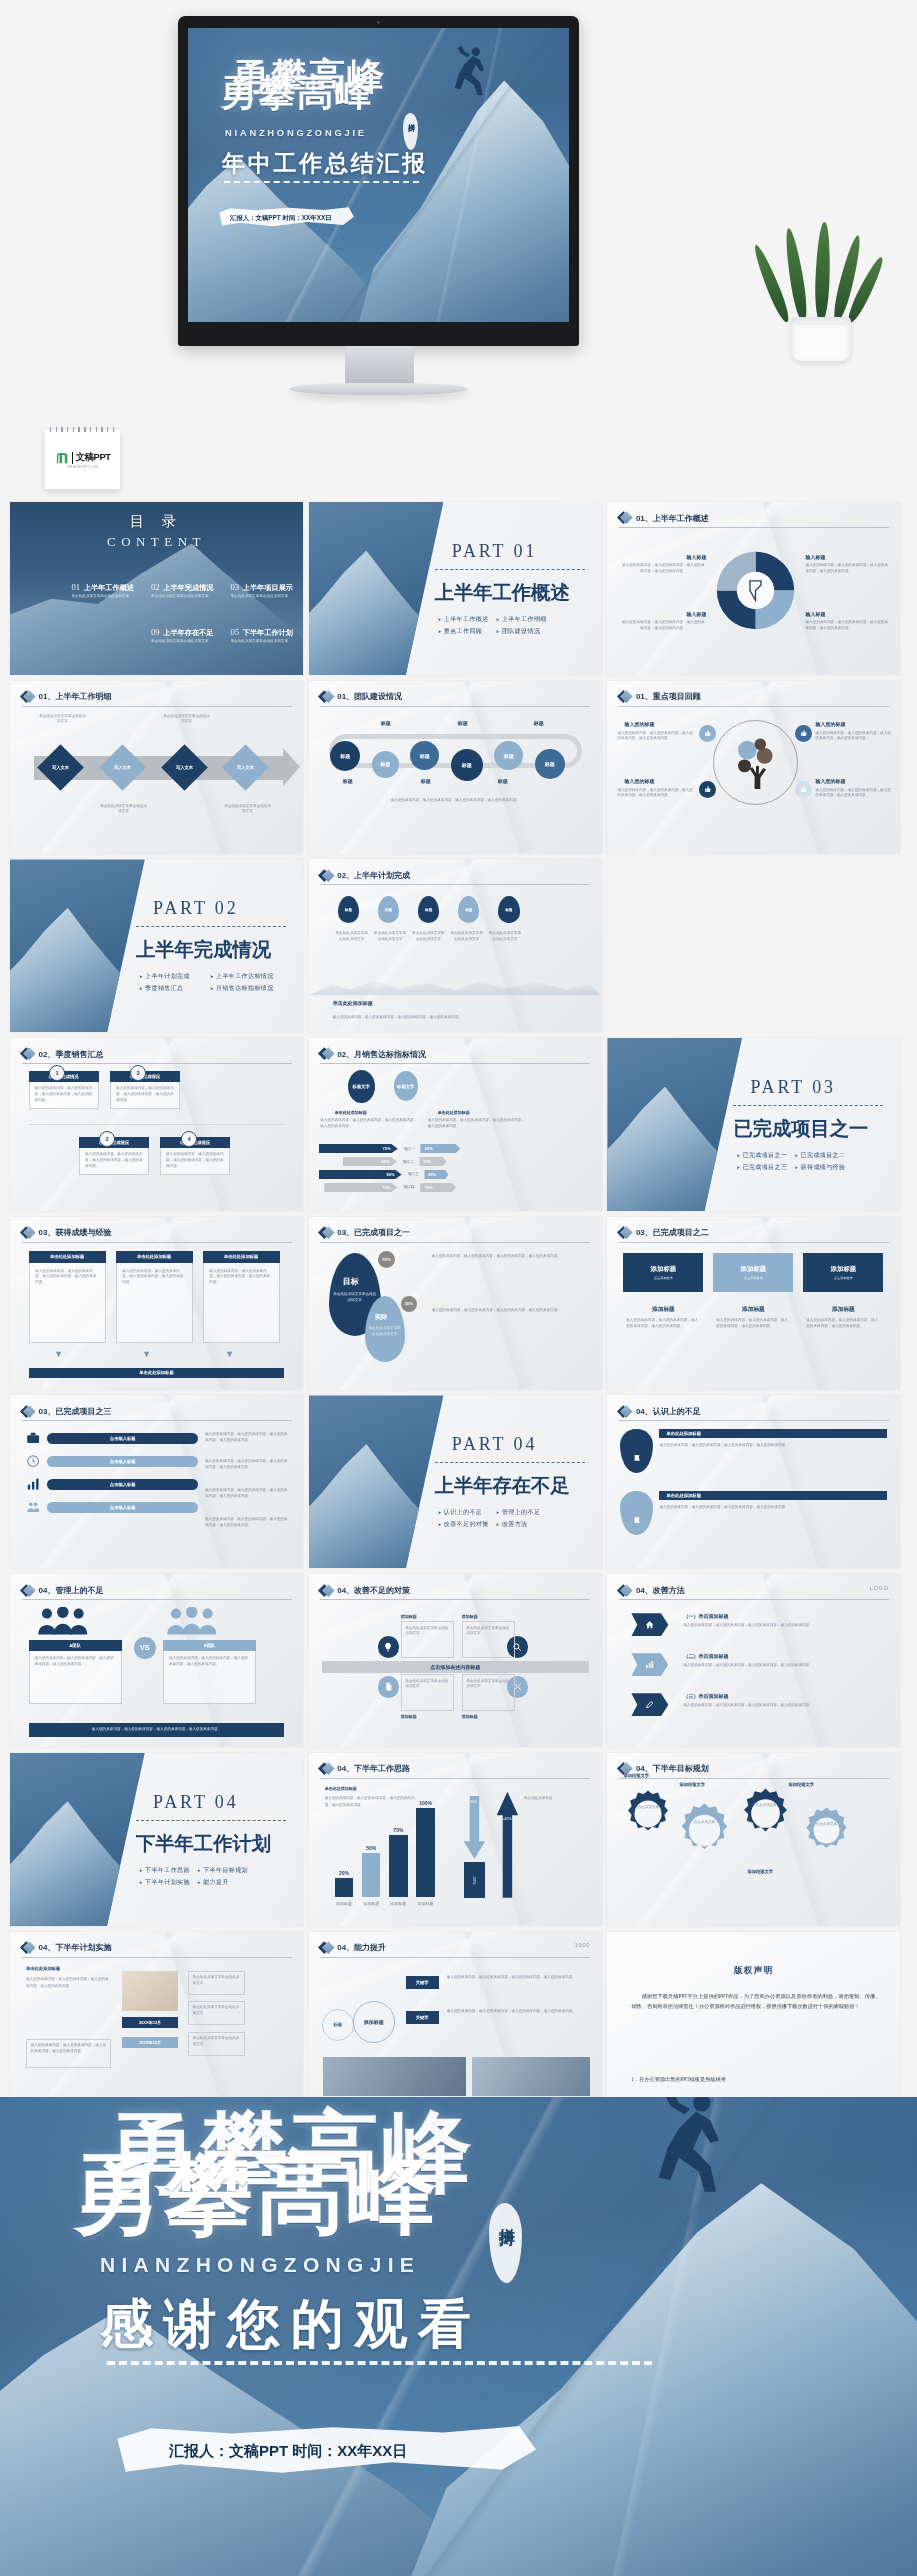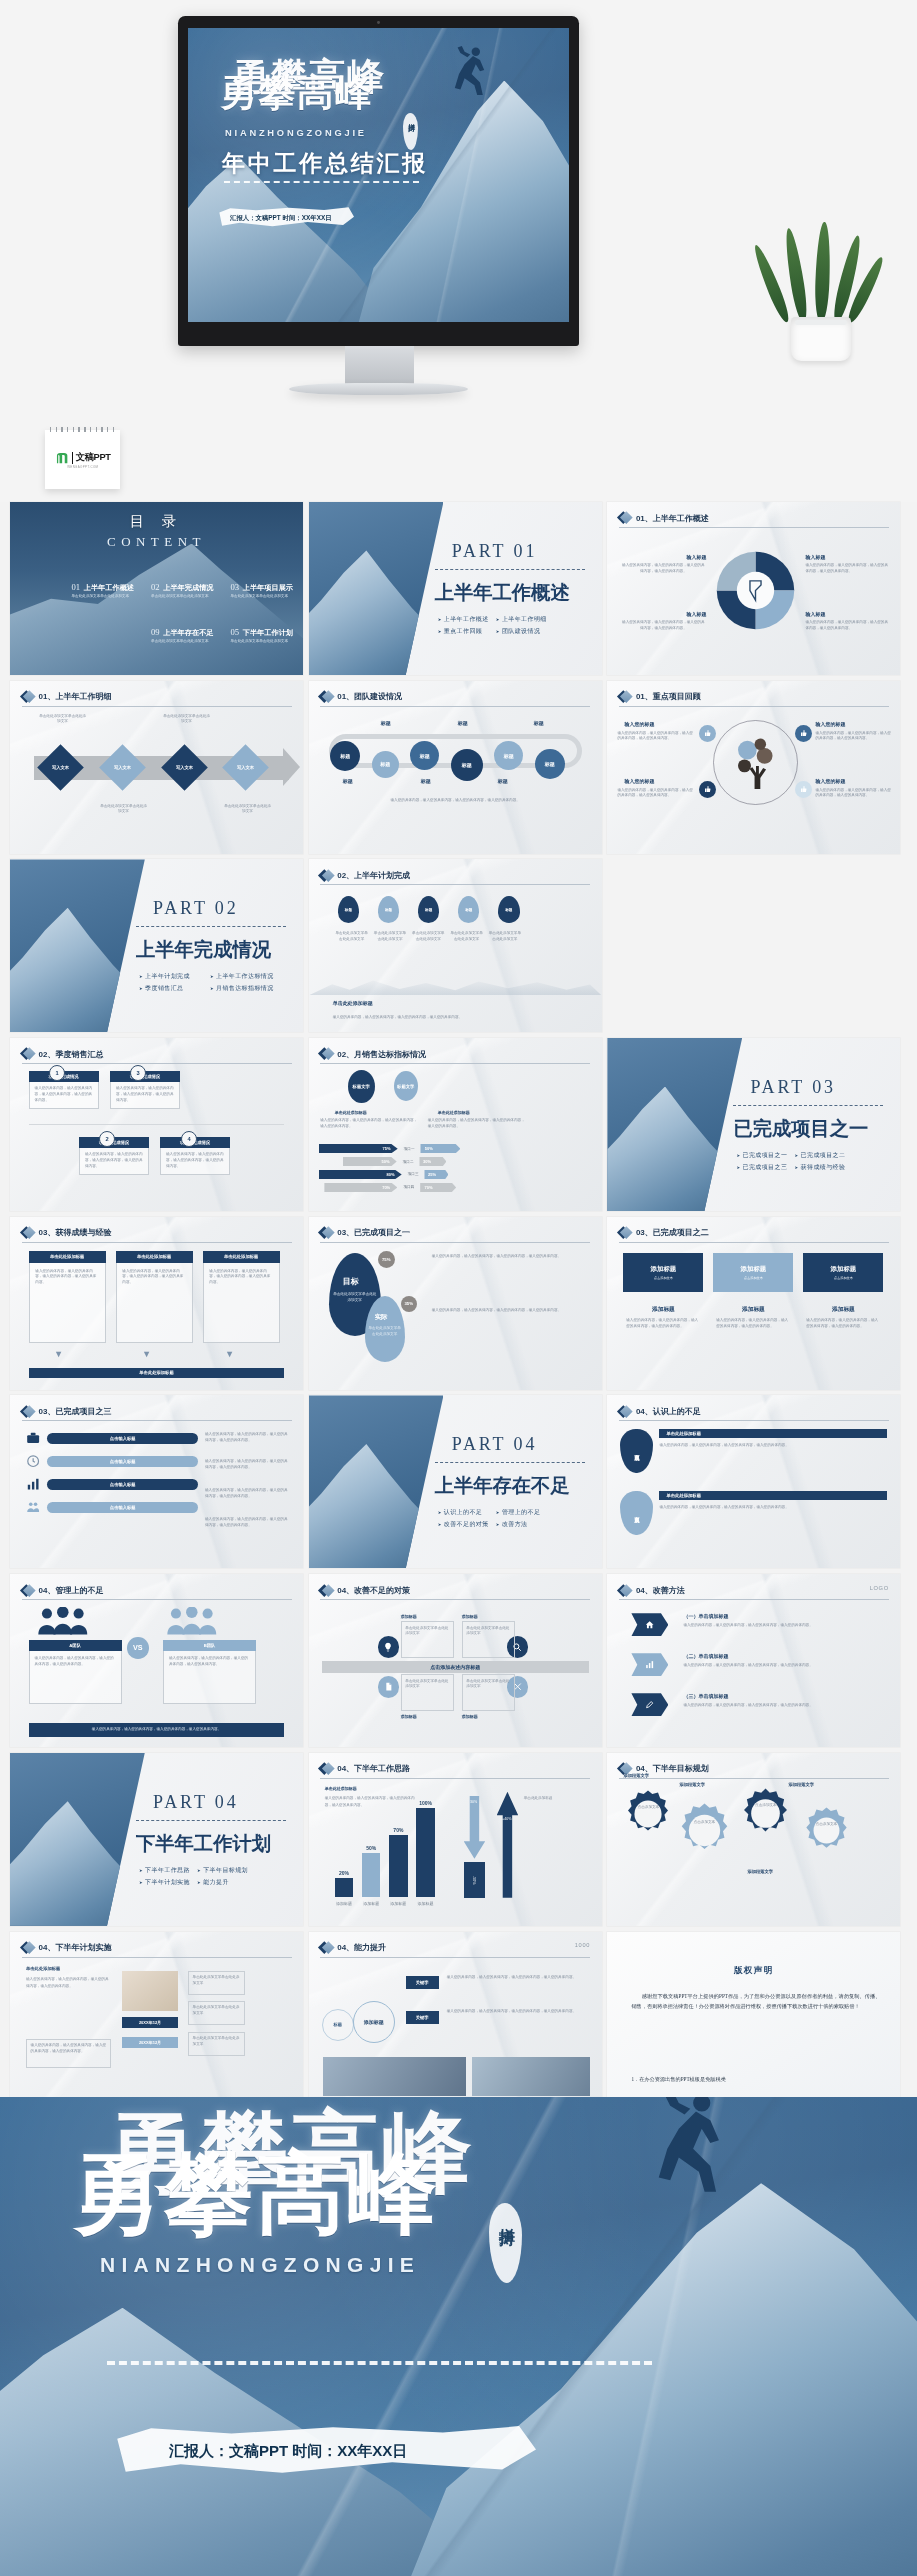--- a/index.html
+++ b/index.html
@@ -877,21 +877,21 @@
           <path d="M50 38c0-8 5-13 12-13s12 5 12 13z" fill="#1e3f66"></path>
       </svg>
       <svg style="position:absolute;left:153px;top:33px;width:59px;height:29px" viewBox="0 0 82 40">
         <circle cx="18" cy="9" r="7" fill="#8fb0cd"></circle>
           <path d="M6 38c0-8 5-13 12-13s12 5 12 13z" fill="#8fb0cd"></path>
         <circle cx="40" cy="7" r="8" fill="#8fb0cd"></circle>
           <path d="M27 38c0-9 6-15 13-15s13 6 13 15z" fill="#8fb0cd"></path>
         <circle cx="62" cy="9" r="7" fill="#8fb0cd"></circle>
           <path d="M50 38c0-8 5-13 12-13s12 5 12 13z" fill="#8fb0cd"></path>
       </svg>
-      <div style="position:absolute;left:117px;top:63px;width:21.5px;height:21.5px;border-radius:50%;background:#8fb0cd;color:#fff;font-weight:bold;font-size:7.2px;display:flex;align-items:center;justify-content:center">VS</div>
+      <div style="position:absolute;left:124px;top:63px;width:21.5px;height:21.5px;border-radius:50%;background:#8fb0cd;color:#fff;font-weight:bold;font-size:7.2px;display:flex;align-items:center;justify-content:center">VS</div>
       <div style="position:absolute;left:18.6px;top:66px;width:93px">
         <div style="background:#1e3f66;color:#fff;font-size:4.3px;font-weight:bold;text-align:center;padding:2.9px 0">A团队</div>
         <div style="border:0.7px solid #c8ced4;border-top:none;padding:5px;height:53px;background:rgba(255,255,255,.5)">
             <div class="mini">输入您的具体内容，输入您的具体内容，输入您的具体内容，输入您的具体内容。</div>
           </div>
       </div>
       <div style="position:absolute;left:153px;top:66px;width:93px">
         <div style="background:#8fb0cd;color:#fff;font-size:4.3px;font-weight:bold;text-align:center;padding:2.9px 0">B团队</div>
         <div style="border:0.7px solid #c8ced4;border-top:none;padding:5px;height:53px;background:rgba(255,255,255,.5)">
             <div class="mini">输入您的具体内容，输入您的具体内容，输入您的具体内容，输入您的具体内容。</div>
@@ -1181,19 +1181,20 @@
       <path d="M22 16 L12 10 L8 2 L14 0 L18 8 L26 12 Z"></path>
     </svg>
 
     <div class="c-title c-title-back" style="left:107px; top:-4.3px; font-size:89px; letter-spacing:2.9px;">勇攀高峰</div>
     <div class="c-title" style="left:72px; top:37px; font-size:89px; letter-spacing:2.9px;">勇攀高峰</div>
 
     <div class="c-stampbg" style="left:489px; top:106px; width:33px; height:80px;"></div>
     <div class="c-stamp-dark" style="left:496px; top:118px; font-size:16px;">拼搏</div>
 
     <div class="c-pinyin" style="left:100px; top:156px; font-size:21px;">NIANZHONGZONGJIE</div>
+    <div class="c-sub" style="left:100px; top:192px; font-size:53px; letter-spacing:.2em;">感谢您的观看</div>
     <div class="c-dash" style="left:107px; top:264px; width:545px; border-top-width:4.3px;"></div>
 
     <div class="c-brush" style="left:113px; top:327px; width:423px; height:53px;"></div>
     <div class="c-brushtext" style="left:169px; top:345px; font-size:15px;">汇报人：文稿PPT      时间：XX年XX日</div>
   </div>
 </div>
 
 
 </body></html>

